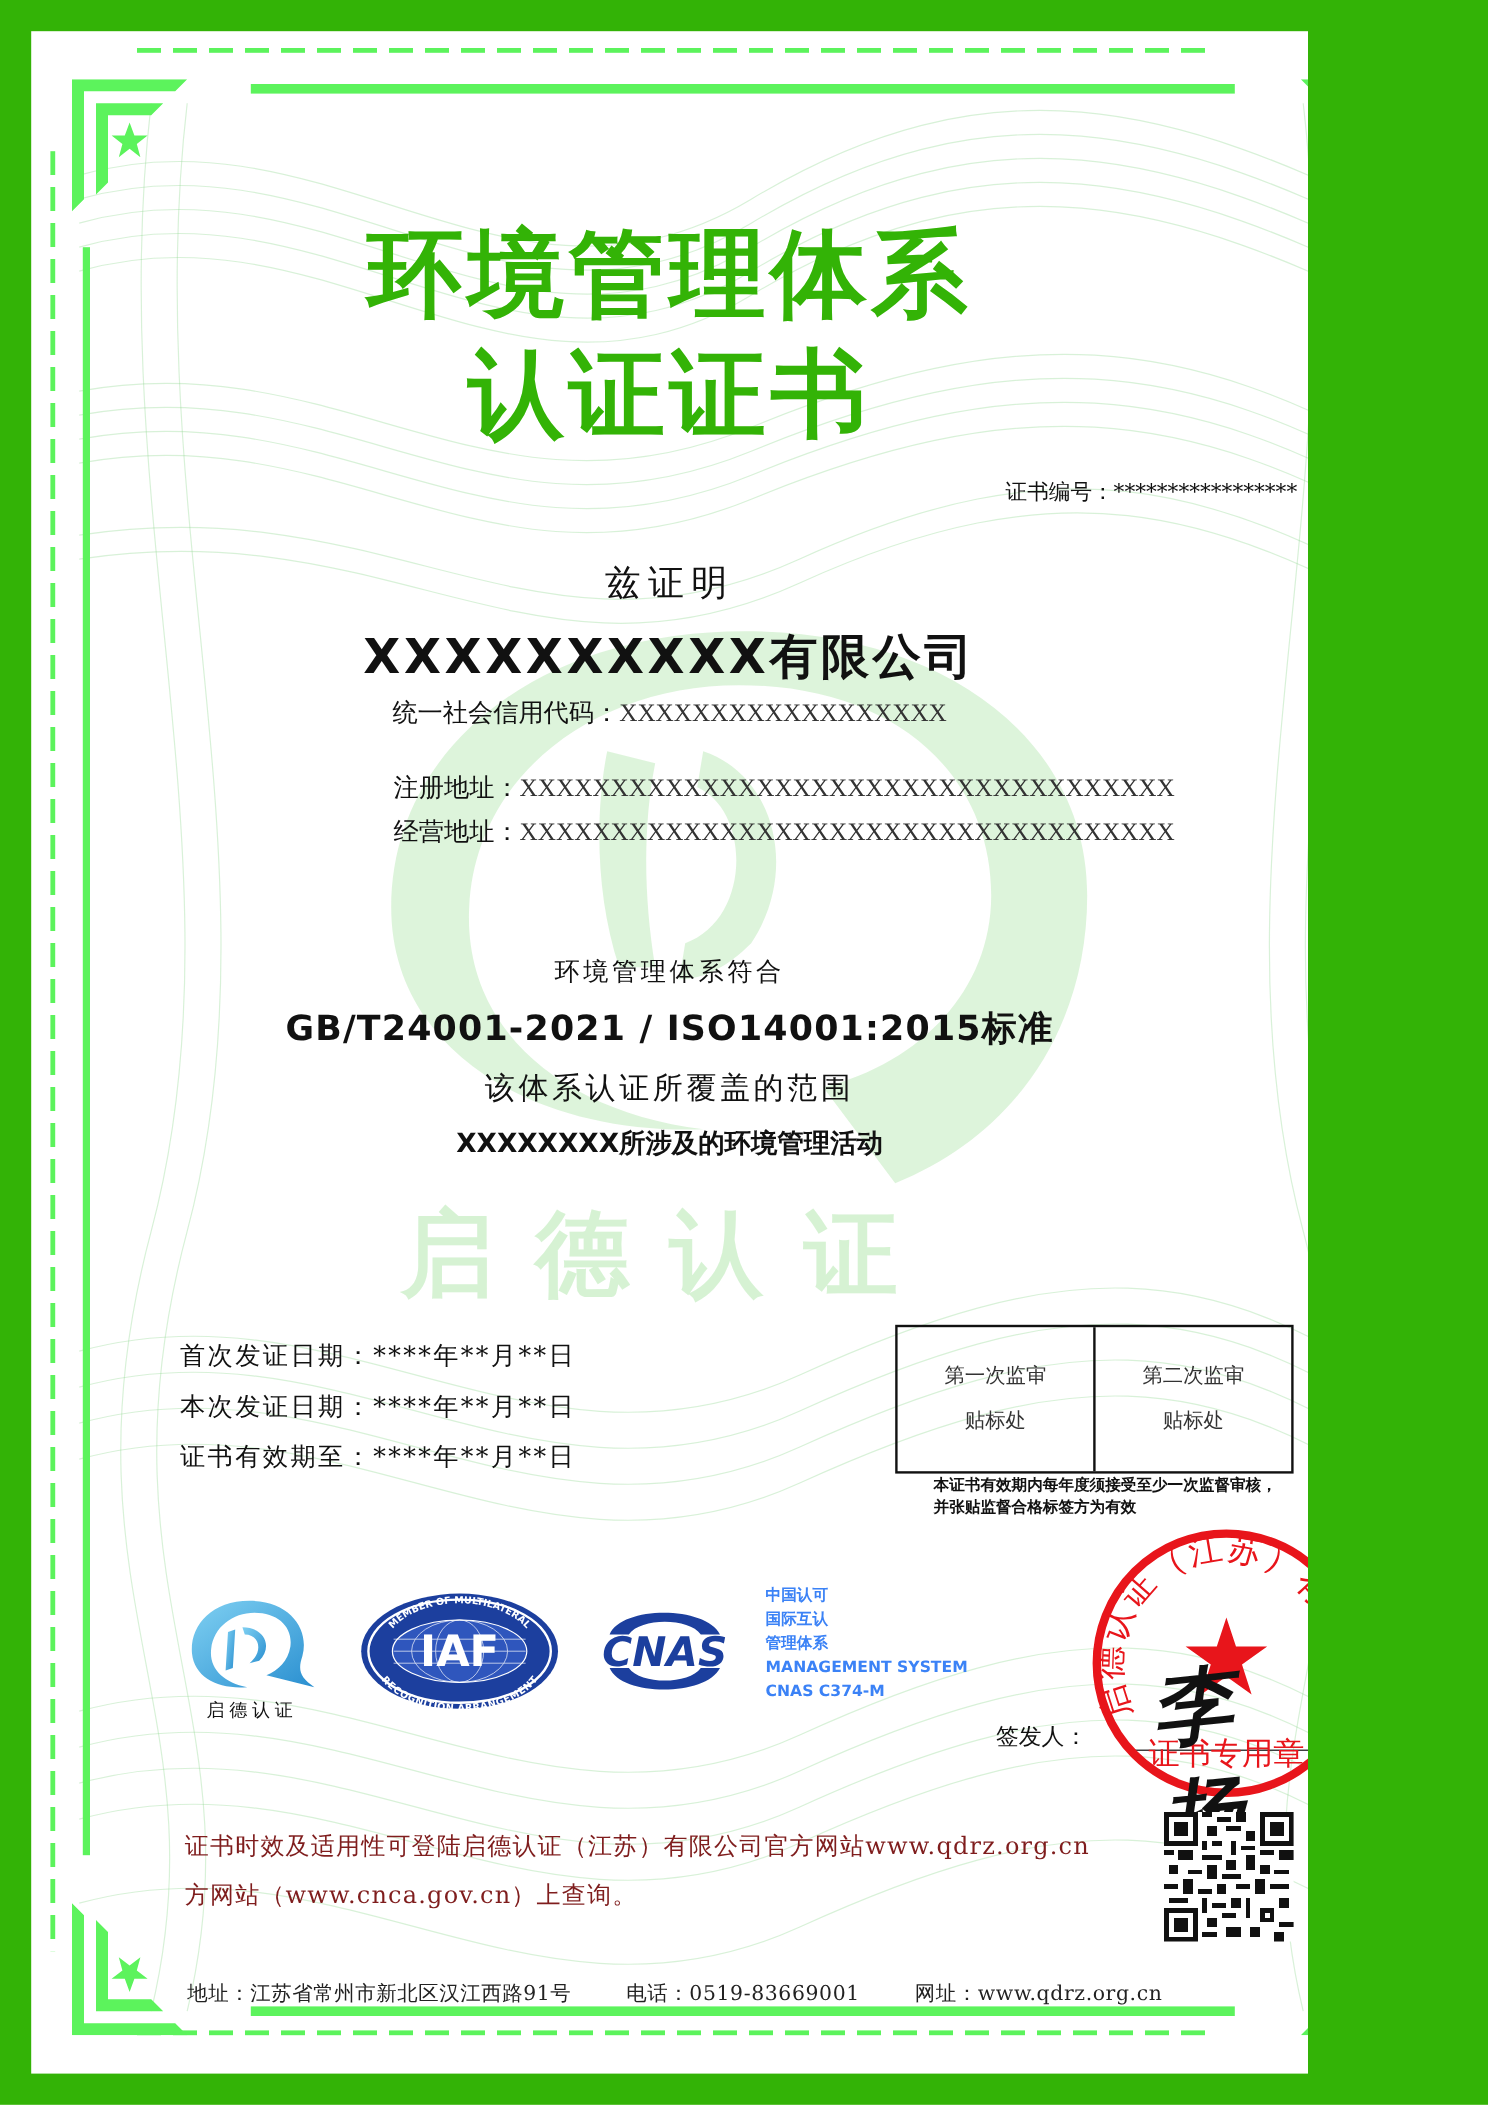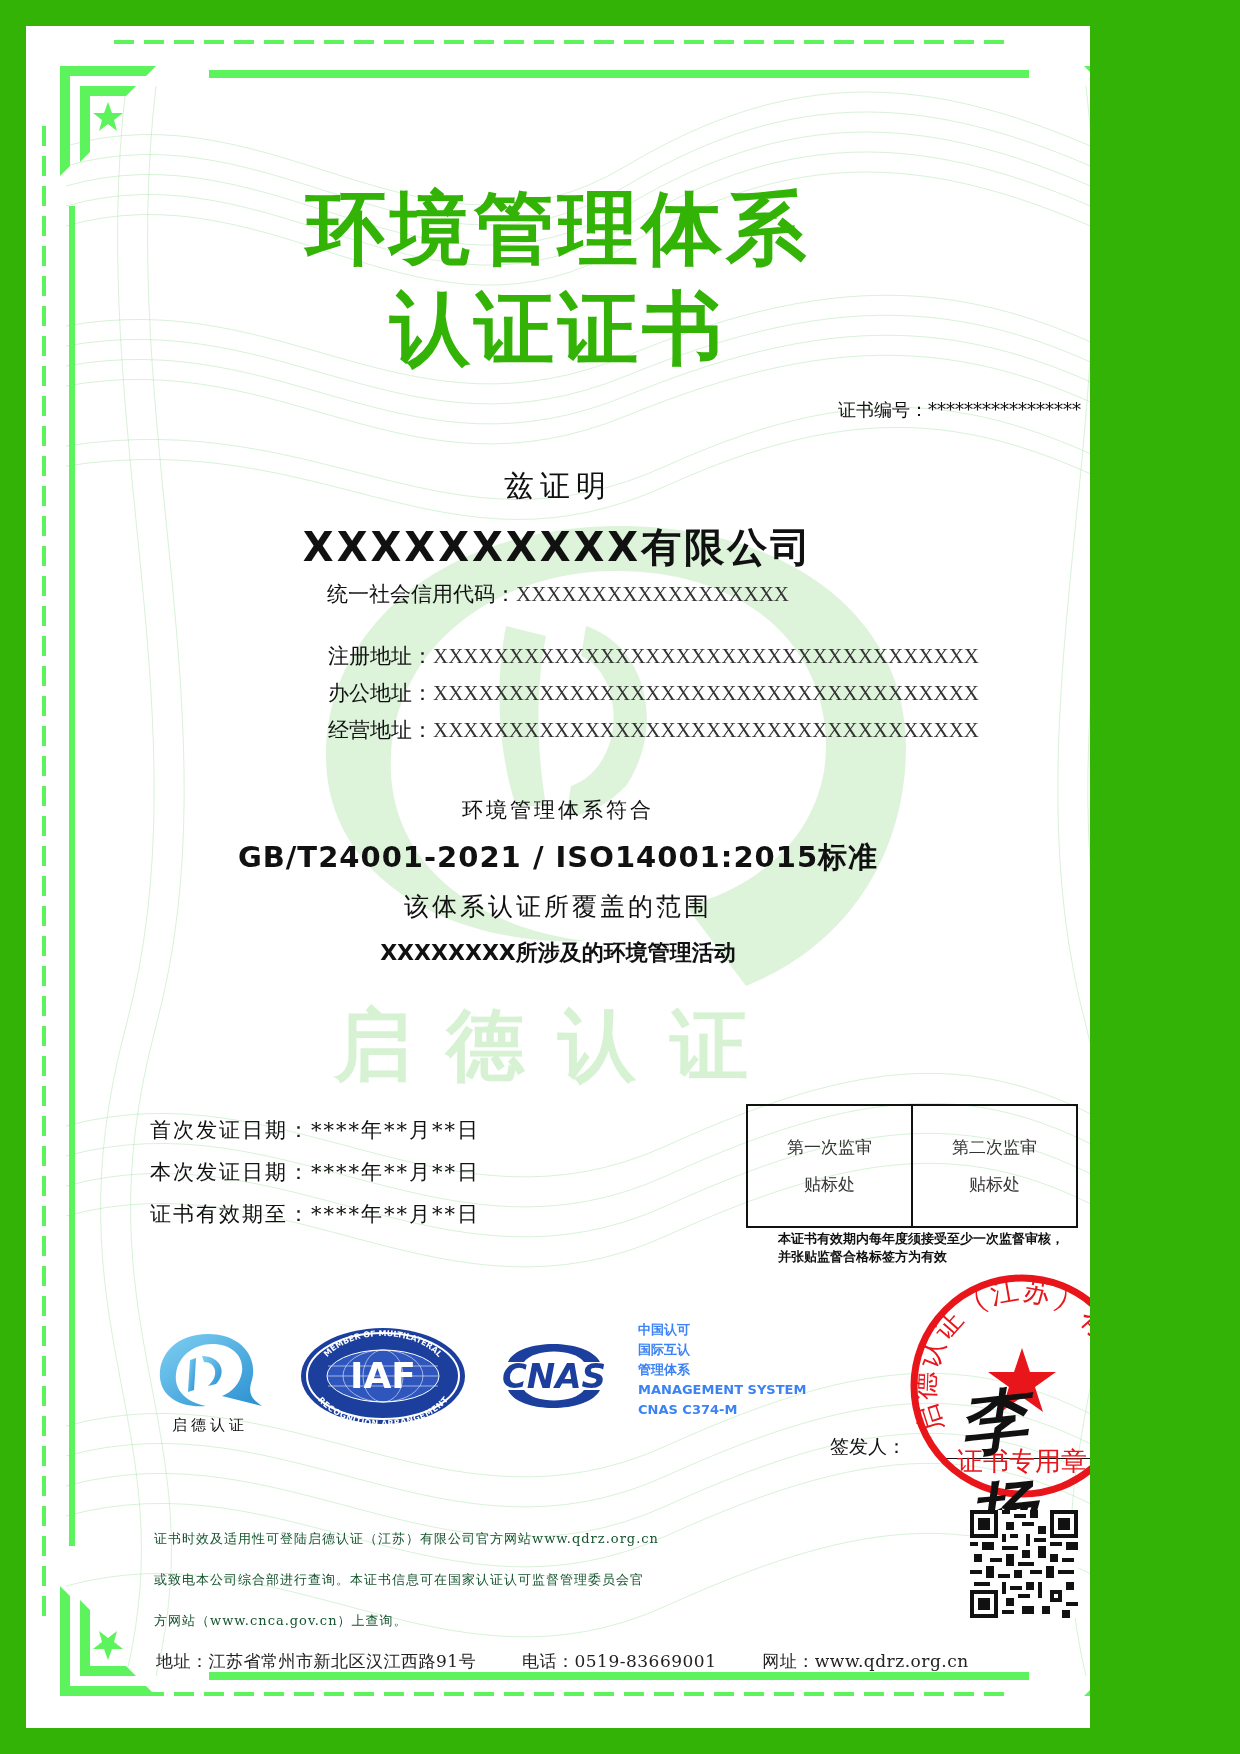--- a/index.html
+++ b/index.html
@@ -15,21 +15,21 @@
   .boldsans { font-family: "DejaVu Sans", sans-serif; font-weight: bold; color: #111; }
   .dash-h { position: absolute; height: 4px; background: repeating-linear-gradient(to right, #5cf35c 0 20px, transparent 20px 30px); }
   .dash-v { position: absolute; width: 4px; background: repeating-linear-gradient(to bottom, #5cf35c 0 20px, transparent 20px 30px); }
   .bar { position: absolute; background: #5cf35c; }
   .audit-box { position: absolute; left: 720px; top: 1078px; width: 328px; height: 120px; border: 2px solid #111; display: flex; }
   .audit-cell { flex: 1; display: flex; flex-direction: column; align-items: center; justify-content: center; font-family: "DejaVu Serif", serif; font-size: 17px; color: #333; line-height: 2.2; }
   .audit-cell + .audit-cell { border-left: 2px solid #111; }
   .note { font-family: "DejaVu Sans", sans-serif; font-size: 13px; color: #111; line-height: 18px; font-weight: bold; margin-left: 32px; }
   .date-row { font-family: "DejaVu Serif", serif; font-size: 21px; color: #111; letter-spacing: 2px; height: 42px; }
   .info-row { font-family: "DejaVu Serif", serif; font-size: 21px; color: #111; height: 37px; white-space: nowrap; }
-  .footer-text { font-family: "DejaVu Serif", serif; font-size: 13px; color: #14532d; letter-spacing: 1px; line-height: 41px; }
+  .footer-text { font-family: "DejaVu Serif", serif; font-size: 20px; color: #7f1d1d; letter-spacing: 1px; line-height: 41px; }
   .cnas-text { font-family: "DejaVu Sans", sans-serif; font-size: 13px; font-weight: bold; color: #3b82f6; line-height: 20px; }
 </style>
 </head>
 <body>
 
 <div class="paper">
 
   <svg class="guilloche" viewBox="0 0 1188 1702">
     <g fill="none" stroke="#8fd88f" stroke-opacity="0.35" stroke-width="1">
       <path d="M40 120 C 250 60, 400 260, 600 140 S 950 60, 1150 160"></path>
@@ -111,21 +111,20 @@
   <div class="abs center serif black" style="top:440px; font-size:30px; letter-spacing:6px;">兹证明</div>
 
   <div class="abs center boldsans" style="top:494px; font-size:40px; letter-spacing:3px;">XXXXXXXXXX有限公司</div>
 
   <div class="abs center" style="top:554px; font-size:21px;">
     <span class="serif black">统一社会信用代码：</span><span class="mono-x">XXXXXXXXXXXXXXXXXX</span>
   </div>
 
   <div class="abs" style="left:302px; top:616px;">
     <div class="info-row"><span>注册地址：</span><span class="mono-x">XXXXXXXXXXXXXXXXXXXXXXXXXXXXXXXXXXXX</span></div>
-    <div class="info-row"><span>办公地址：</span><span class="mono-x">XXXXXXXXXXXXXXXXXXXXXXXXXXXXXXXXXXXX</span></div>
     <div class="info-row"><span>经营地址：</span><span class="mono-x">XXXXXXXXXXXXXXXXXXXXXXXXXXXXXXXXXXXX</span></div>
   </div>
 
   <div class="abs center serif black" style="top:770px; font-size:21px; letter-spacing:3px;">环境管理体系符合</div>
   <div class="abs center boldsans" style="top:812px; font-size:29px; letter-spacing:1px;">GB/T24001-2021 / ISO14001:2015标准</div>
   <div class="abs center serif black" style="top:864px; font-size:25px; letter-spacing:3px;">该体系认证所覆盖的范围</div>
   <div class="abs center boldsans" style="top:912px; font-size:22px;">XXXXXXXX所涉及的环境管理活动</div>
 
   <div class="abs center serif" style="top:968px; font-size:78px; color:#a6e3a0; opacity:0.45; letter-spacing:34px; font-weight:bold;">启德认证</div>
 
@@ -204,21 +203,20 @@
     </defs>
     <circle cx="116" cy="116" r="108" fill="none" stroke="#e8151b" stroke-width="7"></circle>
     <text font-family="DejaVu Serif, serif" font-size="28" fill="#e8151b" letter-spacing="2"><textPath href="#sealArc" startOffset="50%" text-anchor="middle">启德认证（江苏）有限公司</textPath></text>
     <polygon points="116,78 124,102 150,102 129,117 137,142 116,127 95,142 103,117 82,102 108,102" fill="#e8151b"></polygon>
     <text x="116" y="200" text-anchor="middle" font-family="DejaVu Serif, serif" font-size="26" fill="#e8151b">证书专用章</text>
   </svg>
   <div class="abs serif" style="left:938px; top:1348px; font-size:68px; font-style:italic; font-weight:bold; color:#111; letter-spacing:14px; transform:rotate(-6deg);">李扬</div>
 
   <div class="abs footer-text" style="left:128px; top:1492px;">
     <div>证书时效及适用性可登陆启德认证（江苏）有限公司官方网站www.qdrz.org.cn</div>
-    <div>或致电本公司综合部进行查询。本证书信息可在国家认证认可监督管理委员会官</div>
     <div>方网站（www.cnca.gov.cn）上查询。</div>
   </div>
 
   <svg class="abs" style="left:944px; top:1484px;" width="108" height="108" viewBox="0 0 27 27" shape-rendering="crispEdges">
     <rect width="27" height="27" fill="#fff"></rect>
     <g fill="#111">
       <rect x="0" y="0" width="7" height="7"></rect>
         <rect x="1" y="1" width="5" height="5" fill="#fff"></rect>
         <rect x="2" y="2" width="3" height="3"></rect>
       <rect x="20" y="0" width="7" height="7"></rect>

